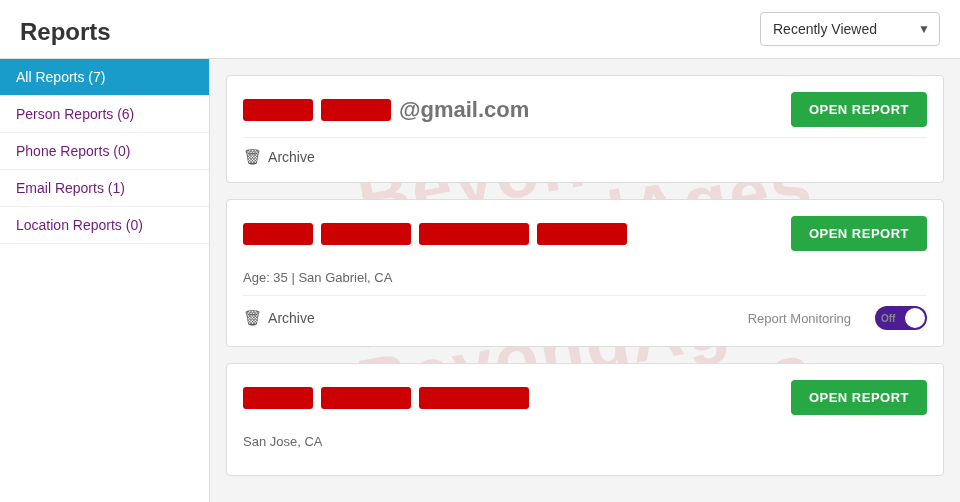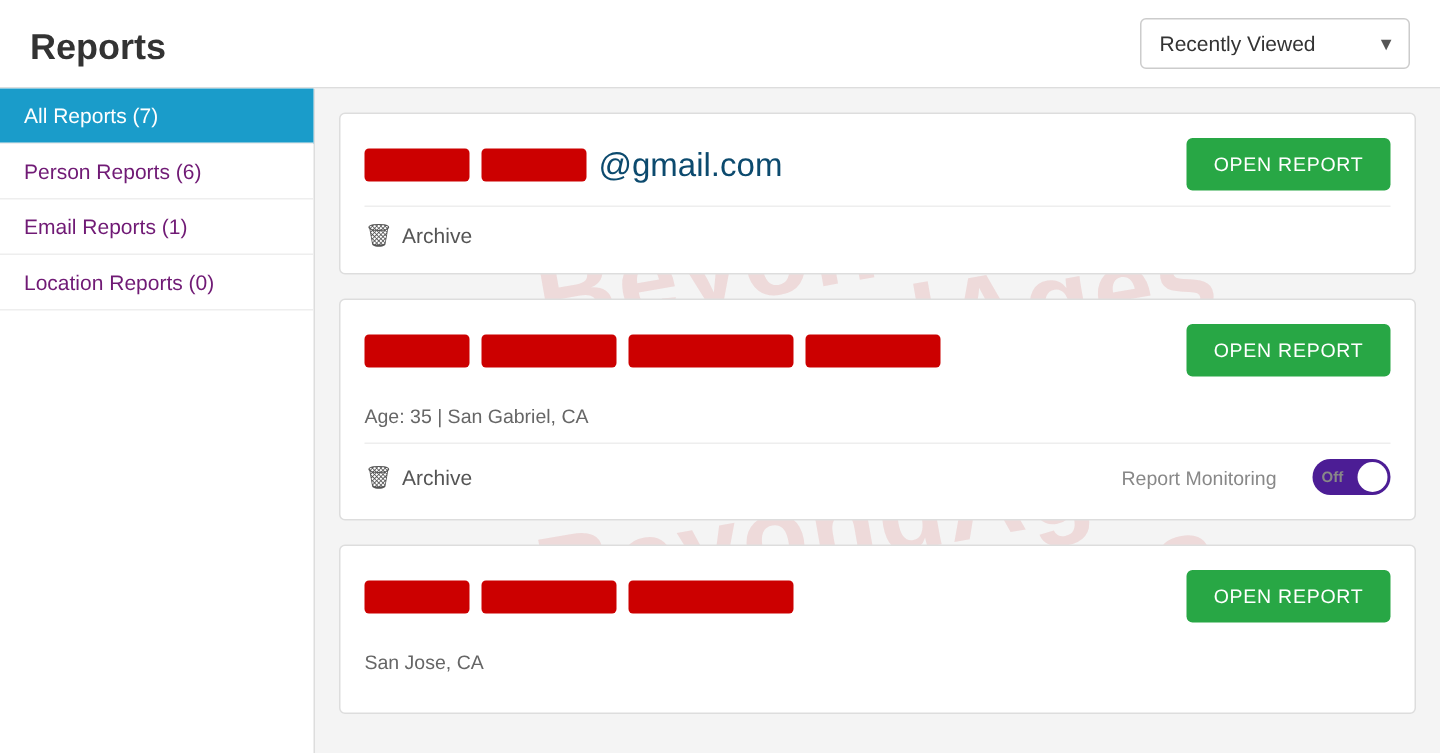--- a/index.html
+++ b/index.html
@@ -133,32 +133,32 @@
       border-radius: 3px;
       height: 22px;
     }
 
     .redacted-sm { width: 70px; }
     .redacted-md { width: 90px; }
     .redacted-lg { width: 110px; }
 
     .email-text {
       font-size: 22px;
-      color: #0c4a6e;
-      font-weight: normal;
+      color: #737373;
+      font-weight: bold;
     }
 
     .open-report-btn {
       background: #28a745;
       color: #fff;
       border: none;
       border-radius: 4px;
       padding: 10px 18px;
       font-size: 13px;
-      font-weight: normal;
+      font-weight: bold;
       cursor: pointer;
       white-space: nowrap;
       text-transform: uppercase;
       letter-spacing: 0.5px;
     }
 
     .report-sub-info {
       font-size: 13px;
       color: #666;
       margin-bottom: 10px;
@@ -236,20 +236,23 @@
   </div>
 </div>
 
 <div class="main-layout">
   <nav class="sidebar">
     <div class="sidebar-item active">
       <span>All Reports (7)</span>
     </div>
     <div class="sidebar-item">
       <span>Person Reports (6)</span>
+    </div>
+    <div class="sidebar-item">
+      <span>Phone Reports (0)</span>
     </div>
     <div class="sidebar-item">
       <span>Email Reports (1)</span>
     </div>
     <div class="sidebar-item">
       <span>Location Reports (0)</span>
     </div>
   </nav>
 
   <div class="content-area">

